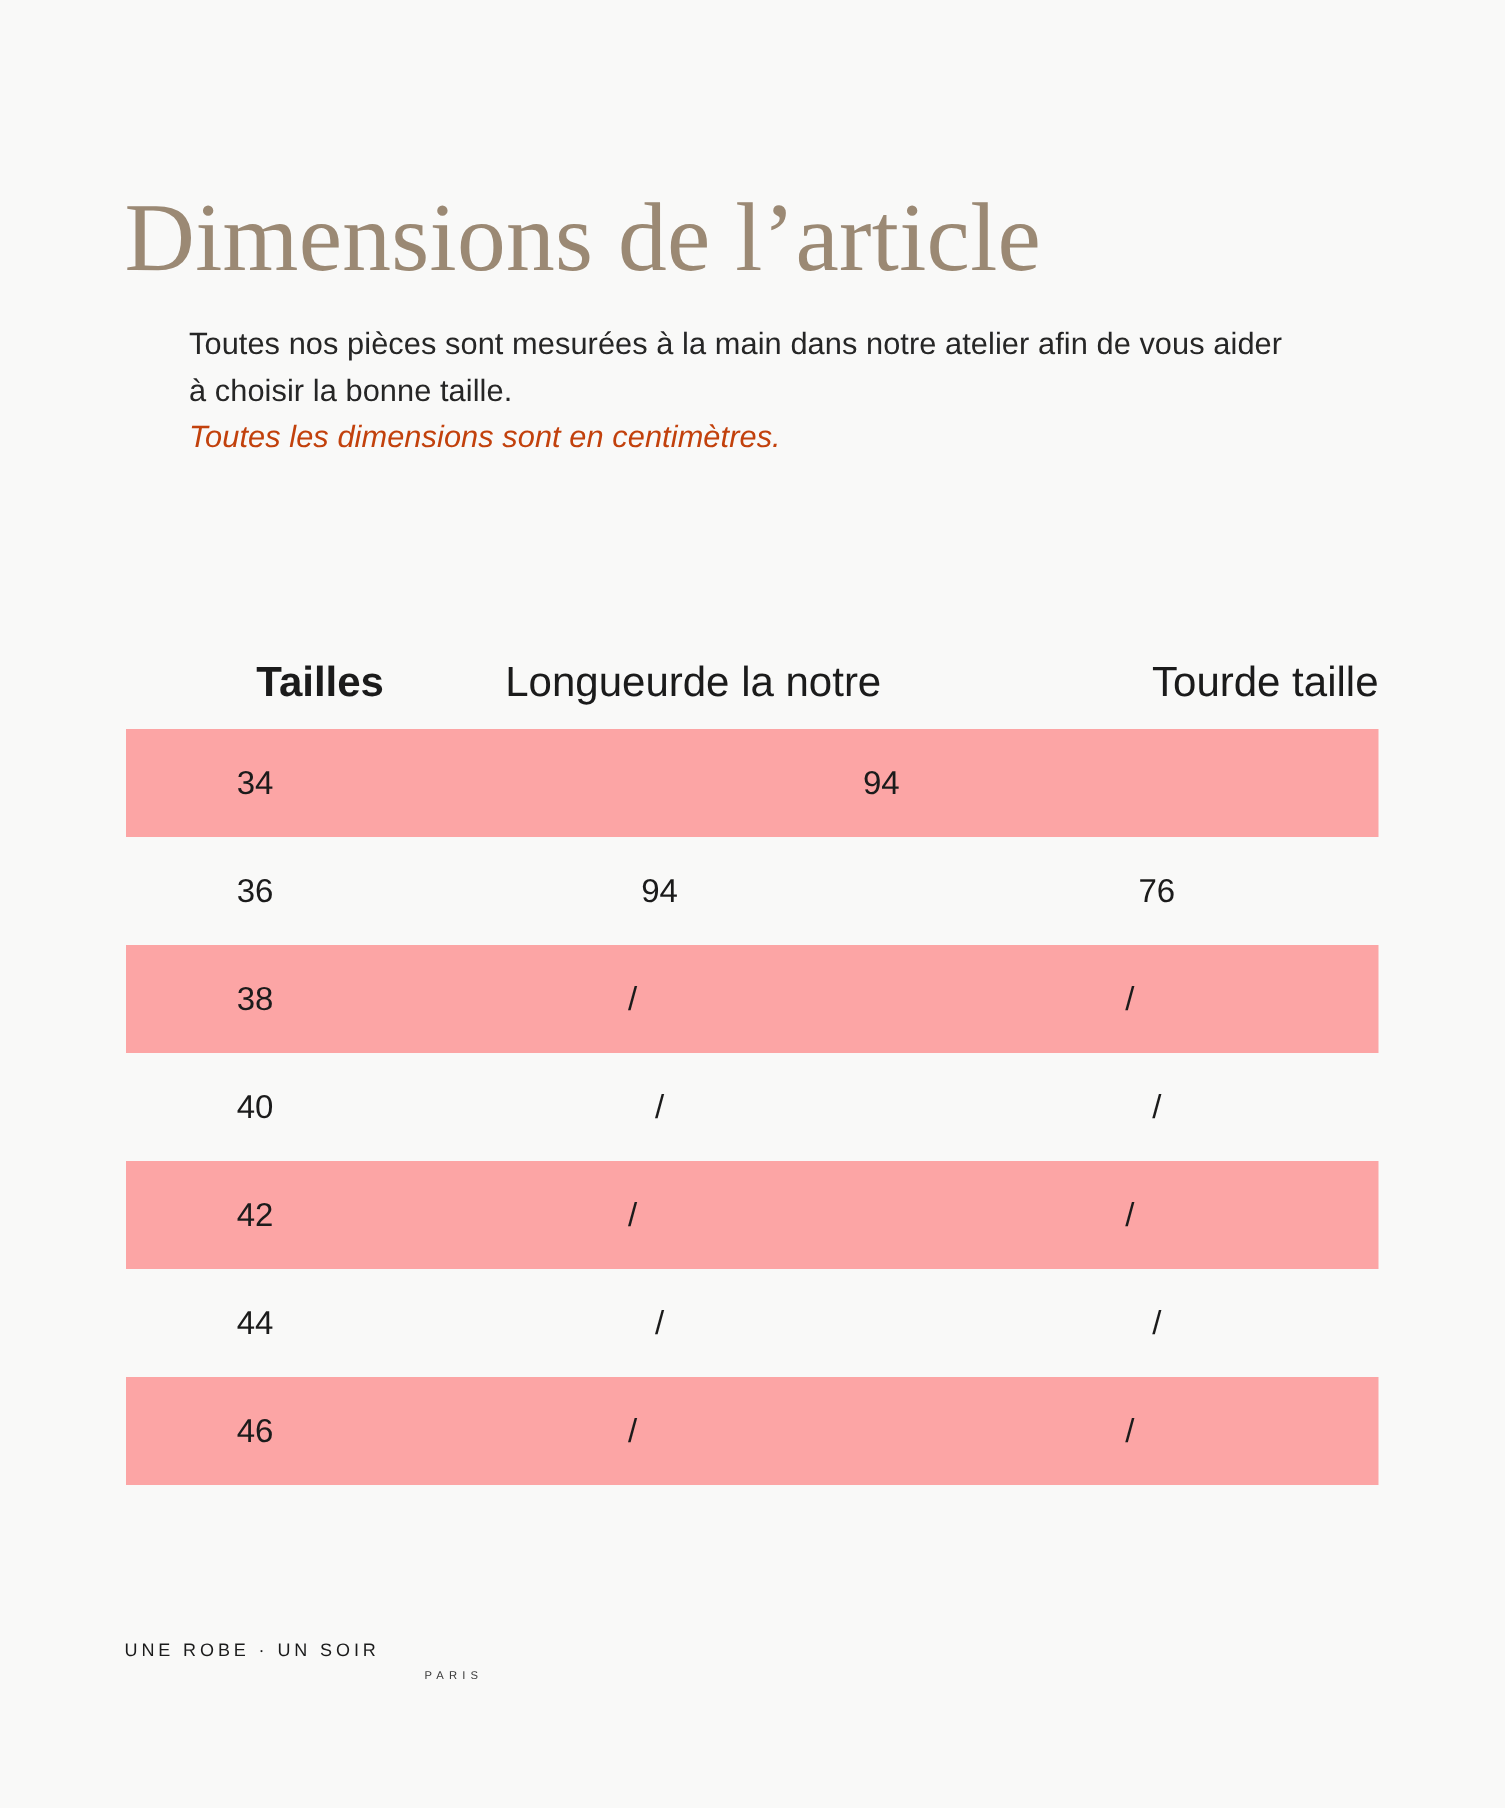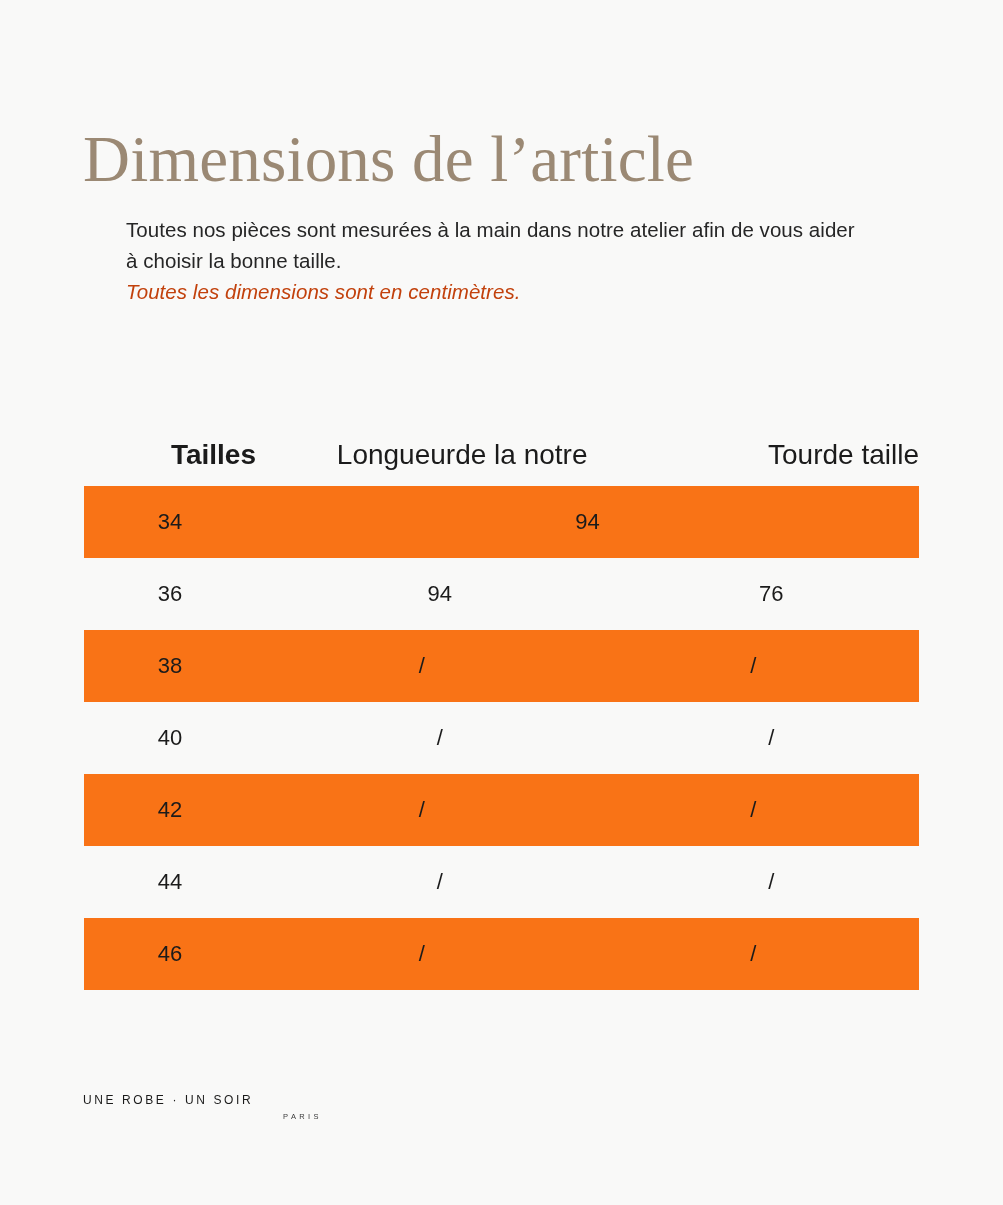--- a/index.html
+++ b/index.html
@@ -91,21 +91,21 @@
     font-weight: 400;
   }
   .th .l1 { display: block; }
   .th .l2 { display: block; }
 
   .row {
     display: flex;
     align-items: center;
     height: 72px;
   }
-  .row.alt { background: #f97316; }
+  .row.alt { background: #fca5a5; }
   .row.plain { background: transparent; gap: 36px; }
 
   .cell {
     font-size: 22px;
     line-height: 26px;
     color: #1b1b1b;
     text-align: center;
   }
   .cell.size { flex: 0 0 172px; }
   .cell.val { flex: 1 1 0; }

